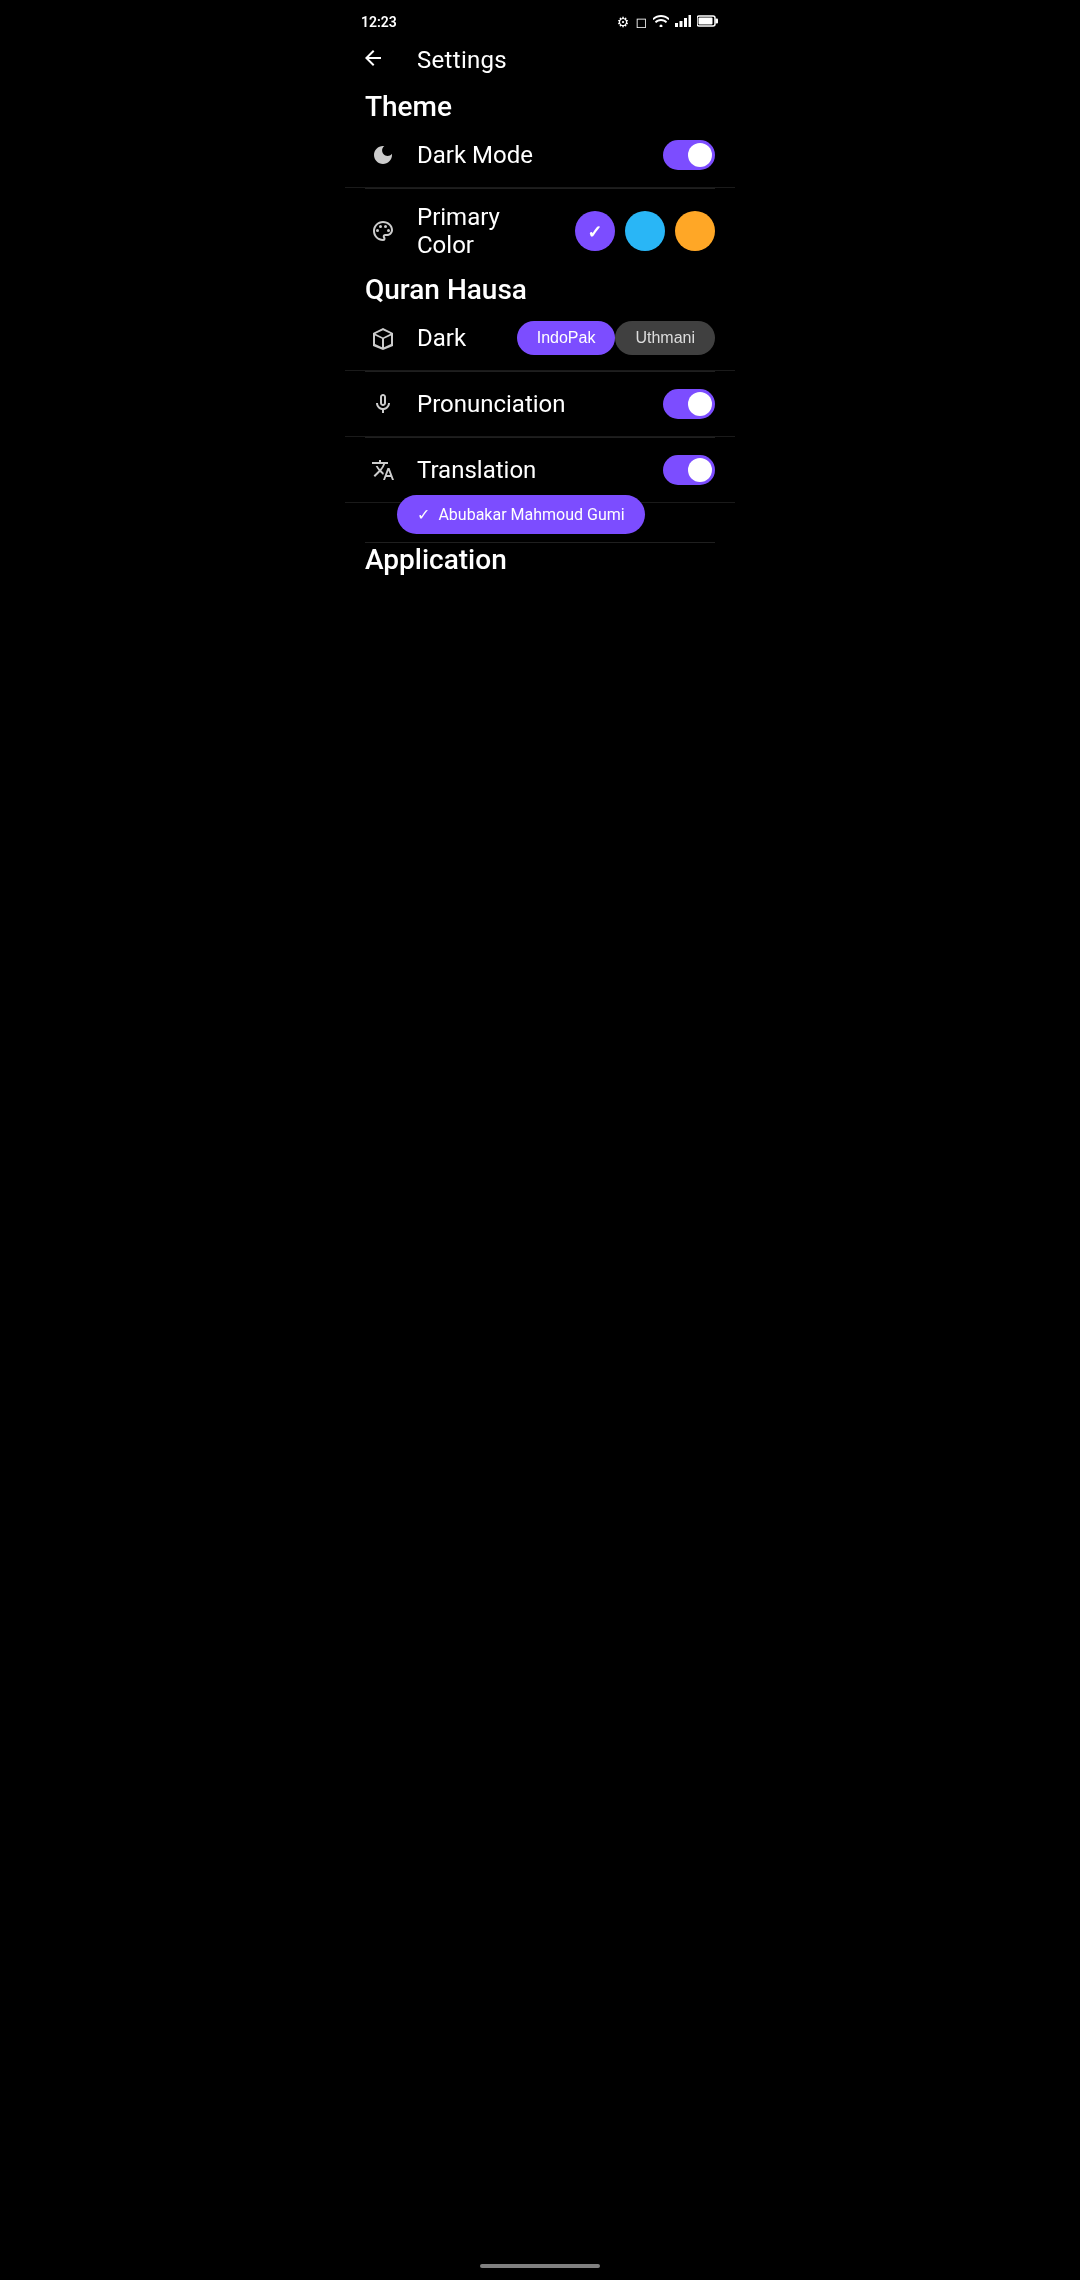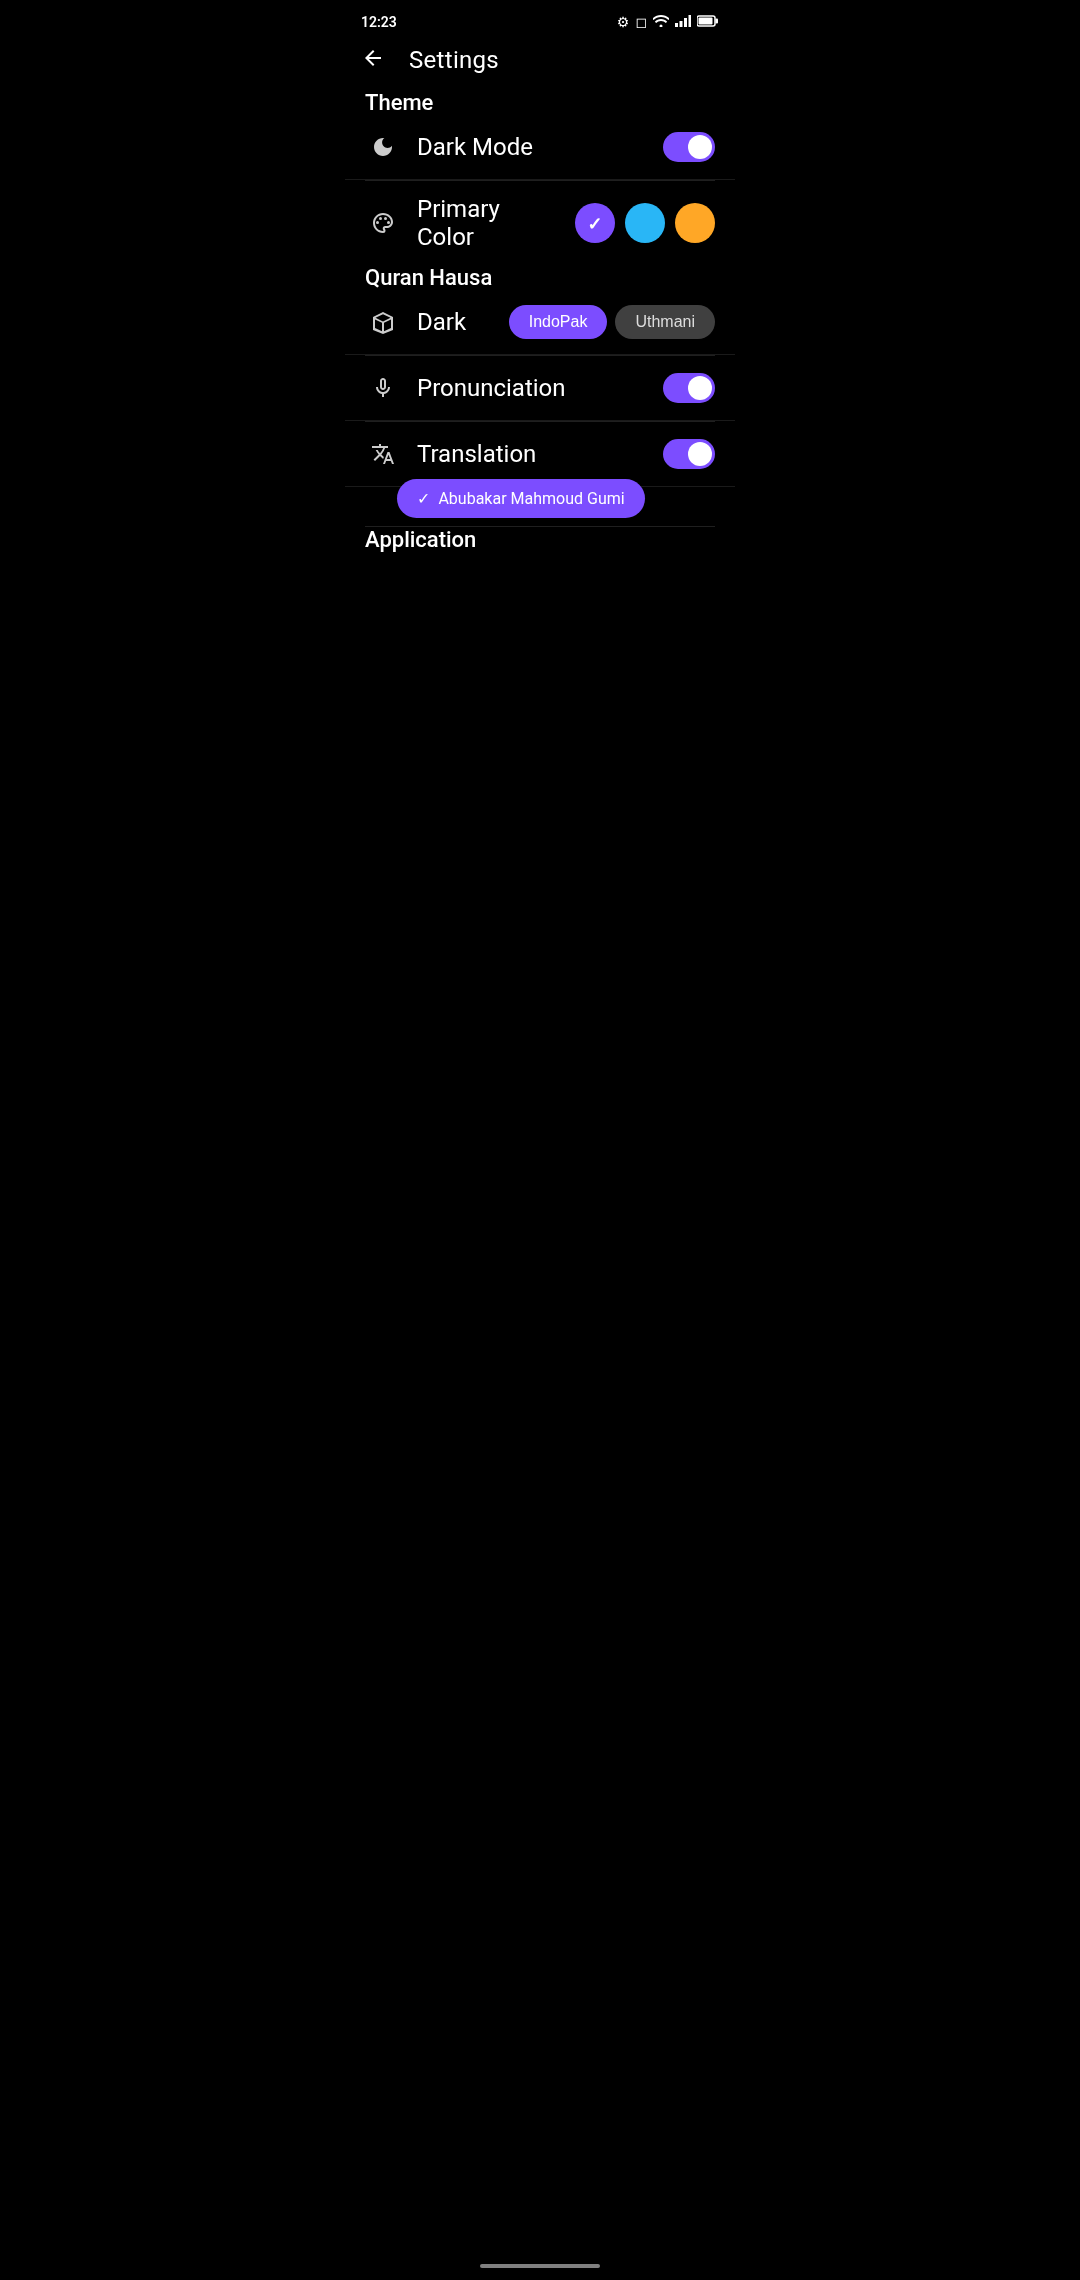--- a/index.html
+++ b/index.html
@@ -37,41 +37,41 @@
     .status-icon {
       color: #fff;
       font-size: 14px;
     }
 
     
     .header {
       display: flex;
       align-items: flex-start;
       padding: 10px 16px 16px;
-      gap: 24px;
+      gap: 32px;
     }
     .back-btn {
       color: #fff;
       font-size: 22px;
       cursor: pointer;
       background: none;
       border: none;
       padding: 0;
       line-height: 1;
     }
     .header-title {
       font-size: 24px;
       font-weight: 400;
       color: #fff;
       letter-spacing: 0.3px;
     }
 
     
     .section-heading {
-      font-size: 22px;
+      font-size: 28px;
       font-weight: 500;
       color: #fff;
       padding: 16px 20px 12px;
     }
 
     
     .settings-item {
       display: flex;
       align-items: center;
       padding: 14px 20px;
@@ -152,21 +152,20 @@
     }
     .swatch-check {
       color: #fff;
       font-size: 18px;
       font-weight: bold;
     }
 
     
     .quran-buttons {
       display: flex;
-      gap: 8px;
       align-items: flex-end;
     }
     .quran-btn {
       border-radius: 20px;
       padding: 8px 20px;
       font-size: 16px;
       font-weight: 500;
       cursor: pointer;
       border: none;
     }

